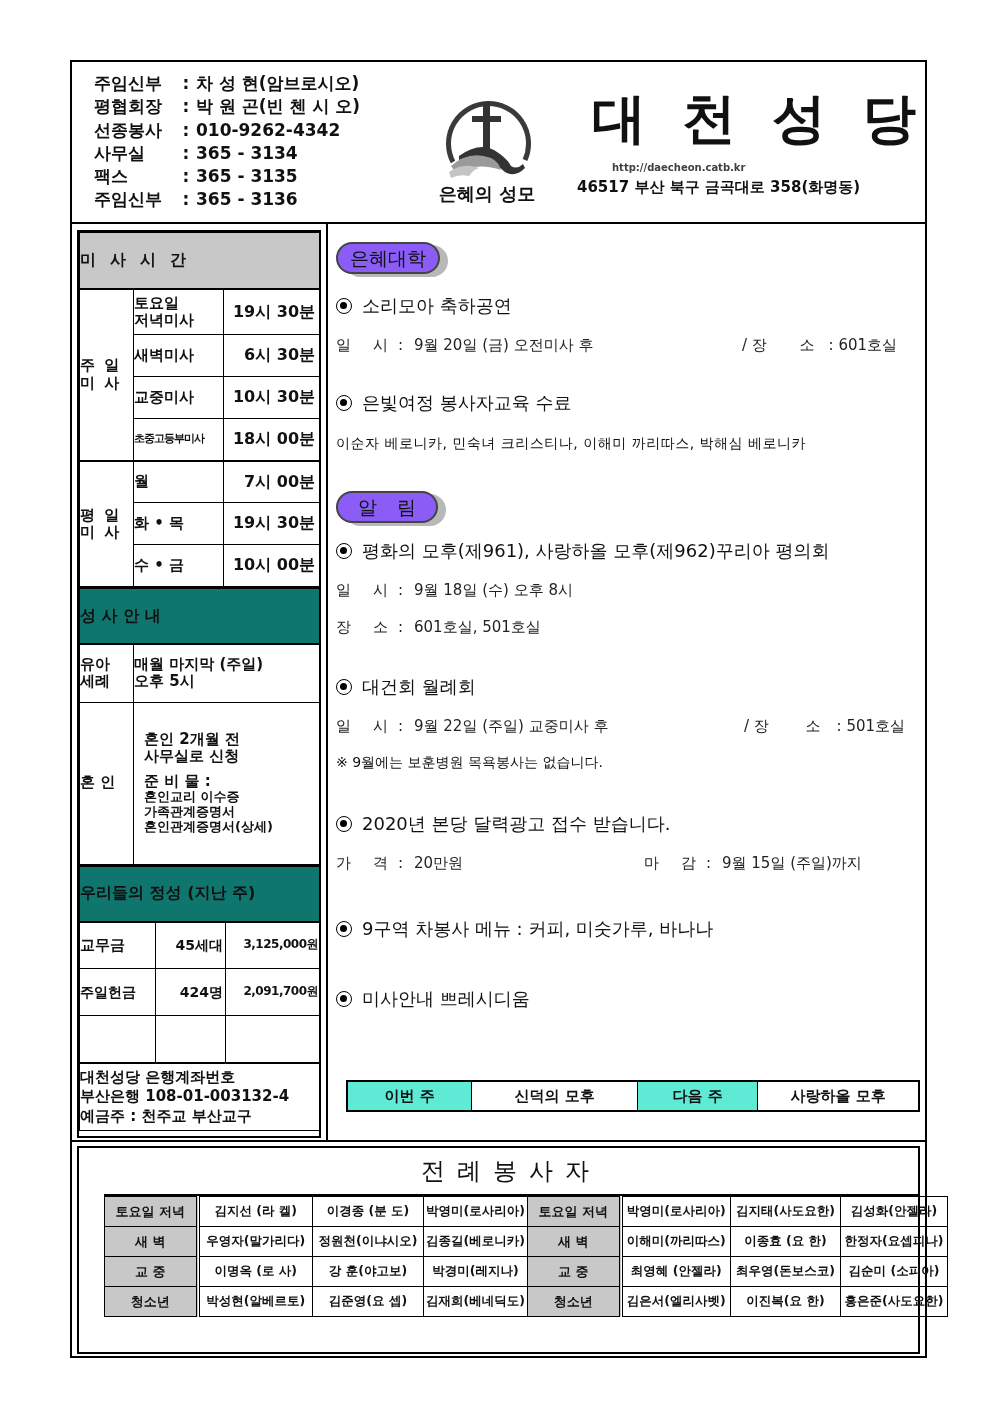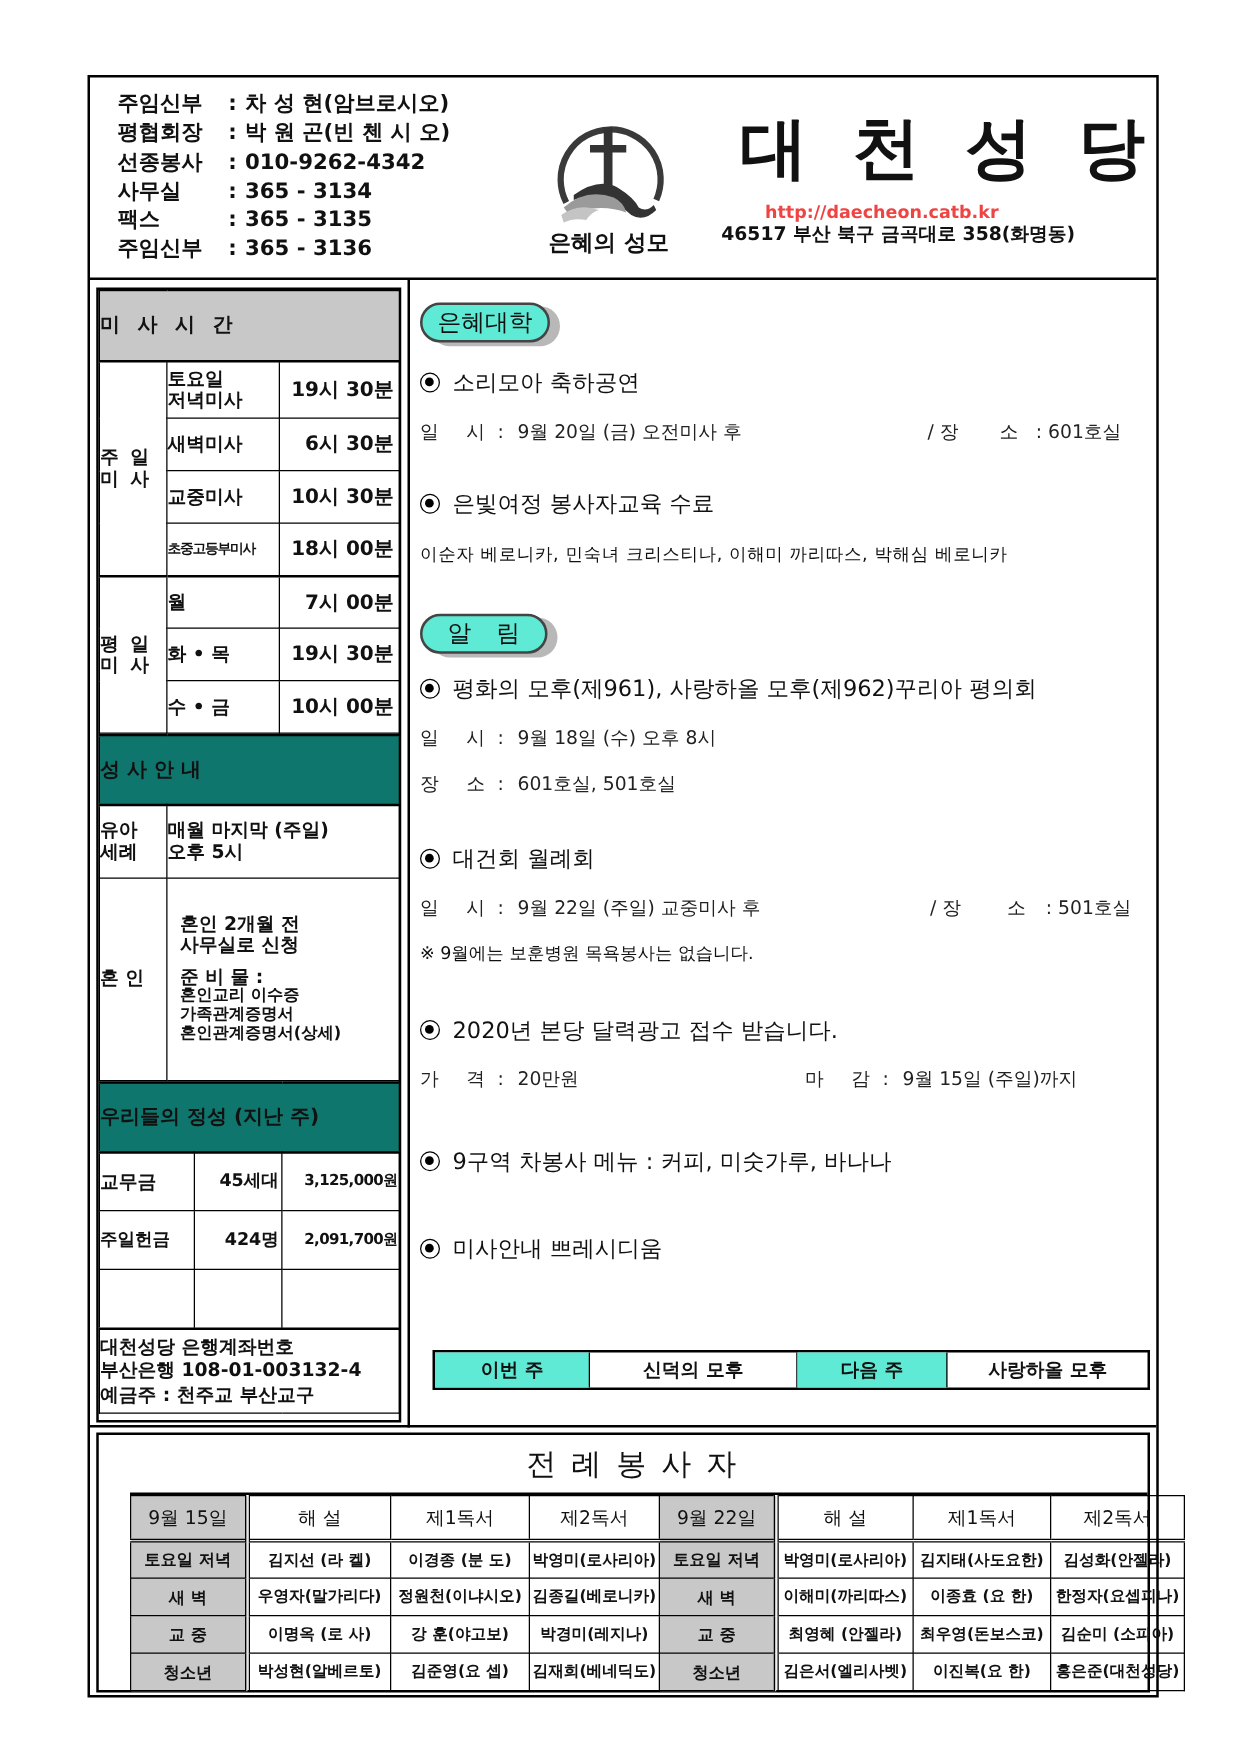--- a/index.html
+++ b/index.html
@@ -11,21 +11,21 @@
   
   .header { position: absolute; left: 0; top: 0; width: 853px; height: 162px; border-bottom: 2px solid #000; }
   .contacts { position: absolute; left: 22px; top: 10px; font-weight: bold; font-size: 17px; line-height: 23.3px; }
   .contact-row { display: flex; white-space: nowrap; }
   .contact-label { display: inline-block; width: 82px; text-align: justify; text-align-last: justify; }
   .contact-sep { display: inline-block; width: 20px; text-align: center; }
   .logo { position: absolute; left: 360px; top: 28px; width: 110px; height: 120px; }
   .logo svg { display: block; margin: 0 auto; }
   .logo-caption { position: absolute; left: 0; top: 92px; width: 110px; text-align: center; font-size: 18px; font-weight: bold; }
   .church-title { position: absolute; left: 520px; top: 30px; font-size: 54px; font-weight: bold; letter-spacing: 36px; white-space: nowrap; line-height: 1; }
-  .church-url { position: absolute; left: 540px; top: 100px; font-size: 14px; font-weight: bold; color: #ef4444; }
+  .church-url { position: absolute; left: 540px; top: 100px; font-size: 10px; font-weight: bold; color: #404040; }
   .church-address { position: absolute; left: 505px; top: 116px; font-size: 15px; font-weight: bold; white-space: nowrap; }
 
   
   .body-area { position: absolute; left: 0; top: 162px; width: 853px; height: 918px; border-bottom: 2px solid #000; }
   .vline { position: absolute; left: 254px; top: 0; width: 2px; height: 918px; background: #000; }
 
   
   .left-box { position: absolute; left: 5px; top: 6px; width: 244px; height: 908px; border: 2px solid #000; }
   .lt { width: 100%; border-collapse: collapse; table-layout: fixed; }
   .lt td { border: 1px solid #000; font-weight: bold; vertical-align: middle; font-size: 15px; line-height: 1.15; }
@@ -36,21 +36,21 @@
   .lt .time { font-size: 16px; text-align: right; padding-right: 4px; }
   .lt .amt { text-align: right; padding-right: 2px; font-size: 14px; }
   .lt .amt-small { text-align: right; padding-right: 1px; font-size: 12px; letter-spacing: -0.5px; }
   .lt .left-align { text-align: left; padding-left: 10px; }
   .lt .bank { font-size: 15px; line-height: 1.3; padding: 4px 0; border-top: 2px solid #000; }
   .wed-block { line-height: 1.2; }
   .wed-block .sm { font-size: 13px; }
 
   
   .right { position: absolute; left: 264px; top: 18px; width: 585px; }
-  .pill { position: relative; display: inline-block; height: 32px; padding: 0 12px; border: 2px solid #444; border-radius: 16px; background: #5eead4; font-family: "DejaVu Sans", sans-serif; font-size: 19px; line-height: 28px; box-shadow: 8px 3px 0 #b8b8b8; z-index: 1; }
+  .pill { position: relative; display: inline-block; height: 32px; padding: 0 12px; border: 2px solid #444; border-radius: 16px; background: #8b5cf6; font-family: "DejaVu Sans", sans-serif; font-size: 19px; line-height: 28px; box-shadow: 8px 3px 0 #b8b8b8; z-index: 1; }
   .pill-spaced { letter-spacing: 20px; padding-right: 0; }
   .section-heading { font-size: 18px; margin-top: 18px; white-space: nowrap; display: flex; align-items: center; }
   .bullet { display: inline-block; width: 16px; height: 16px; border: 1.5px solid #000; border-radius: 50%; position: relative; margin-right: 10px; flex: none; }
   .bullet::after { content: ""; position: absolute; left: 3px; top: 3px; width: 7px; height: 7px; border-radius: 50%; background: #000; }
   .detail { font-size: 15px; color: #222; margin-top: 18px; white-space: nowrap; display: flex; }
   .detail .k { display: inline-block; width: 62px; letter-spacing: 22px; }
   .detail .sep { display: inline-block; width: 16px; }
   .names { font-size: 14px; margin-top: 20px; white-space: nowrap; letter-spacing: 0.5px; }
   .note { font-size: 14px; margin-top: 18px; }
 
@@ -330,30 +330,20 @@
         <col style="width:93px">
           <col style="width:115px">
           <col style="width:111px">
           <col style="width:104px">
         <col style="width:93px">
           <col style="width:110px">
           <col style="width:110px">
           <col style="width:107px">
       </colgroup>
       <tbody>
-          <tr>
-        <td class="date dbl">9월 15일</td>
-        <td class="colh">해 설</td>
-        <td class="colh">제1독서</td>
-        <td class="colh">제2독서</td>
-        <td class="date dbl">9월 22일</td>
-        <td class="colh">해 설</td>
-        <td class="colh">제1독서</td>
-        <td class="colh">제2독서</td>
-      </tr>
       <tr>
         <td class="rowh dbl">토요일 저녁</td>
         <td>김지선 (라  켈)</td>
         <td>이경종 (분 도)</td>
         <td>박영미(로사리아)</td>
         <td class="rowh dbl">토요일 저녁</td>
         <td>박영미(로사리아)</td>
         <td>김지태(사도요한)</td>
         <td>김성화(안젤라)</td>
       </tr>
@@ -378,18 +368,18 @@
         <td>김순미 (소피아)</td>
       </tr>
       <tr>
         <td class="rowh dbl">청소년</td>
         <td>박성현(알베르토)</td>
         <td>김준영(요 셉)</td>
         <td>김재희(베네딕도)</td>
         <td class="rowh dbl">청소년</td>
         <td>김은서(엘리사벳)</td>
         <td>이진복(요 한)</td>
-        <td>홍은준(대천성당)</td>
+        <td>홍은준(사도요한)</td>
       </tr>
     </tbody>
       </table>
   </div>
 </div>
 
 </body></html>

